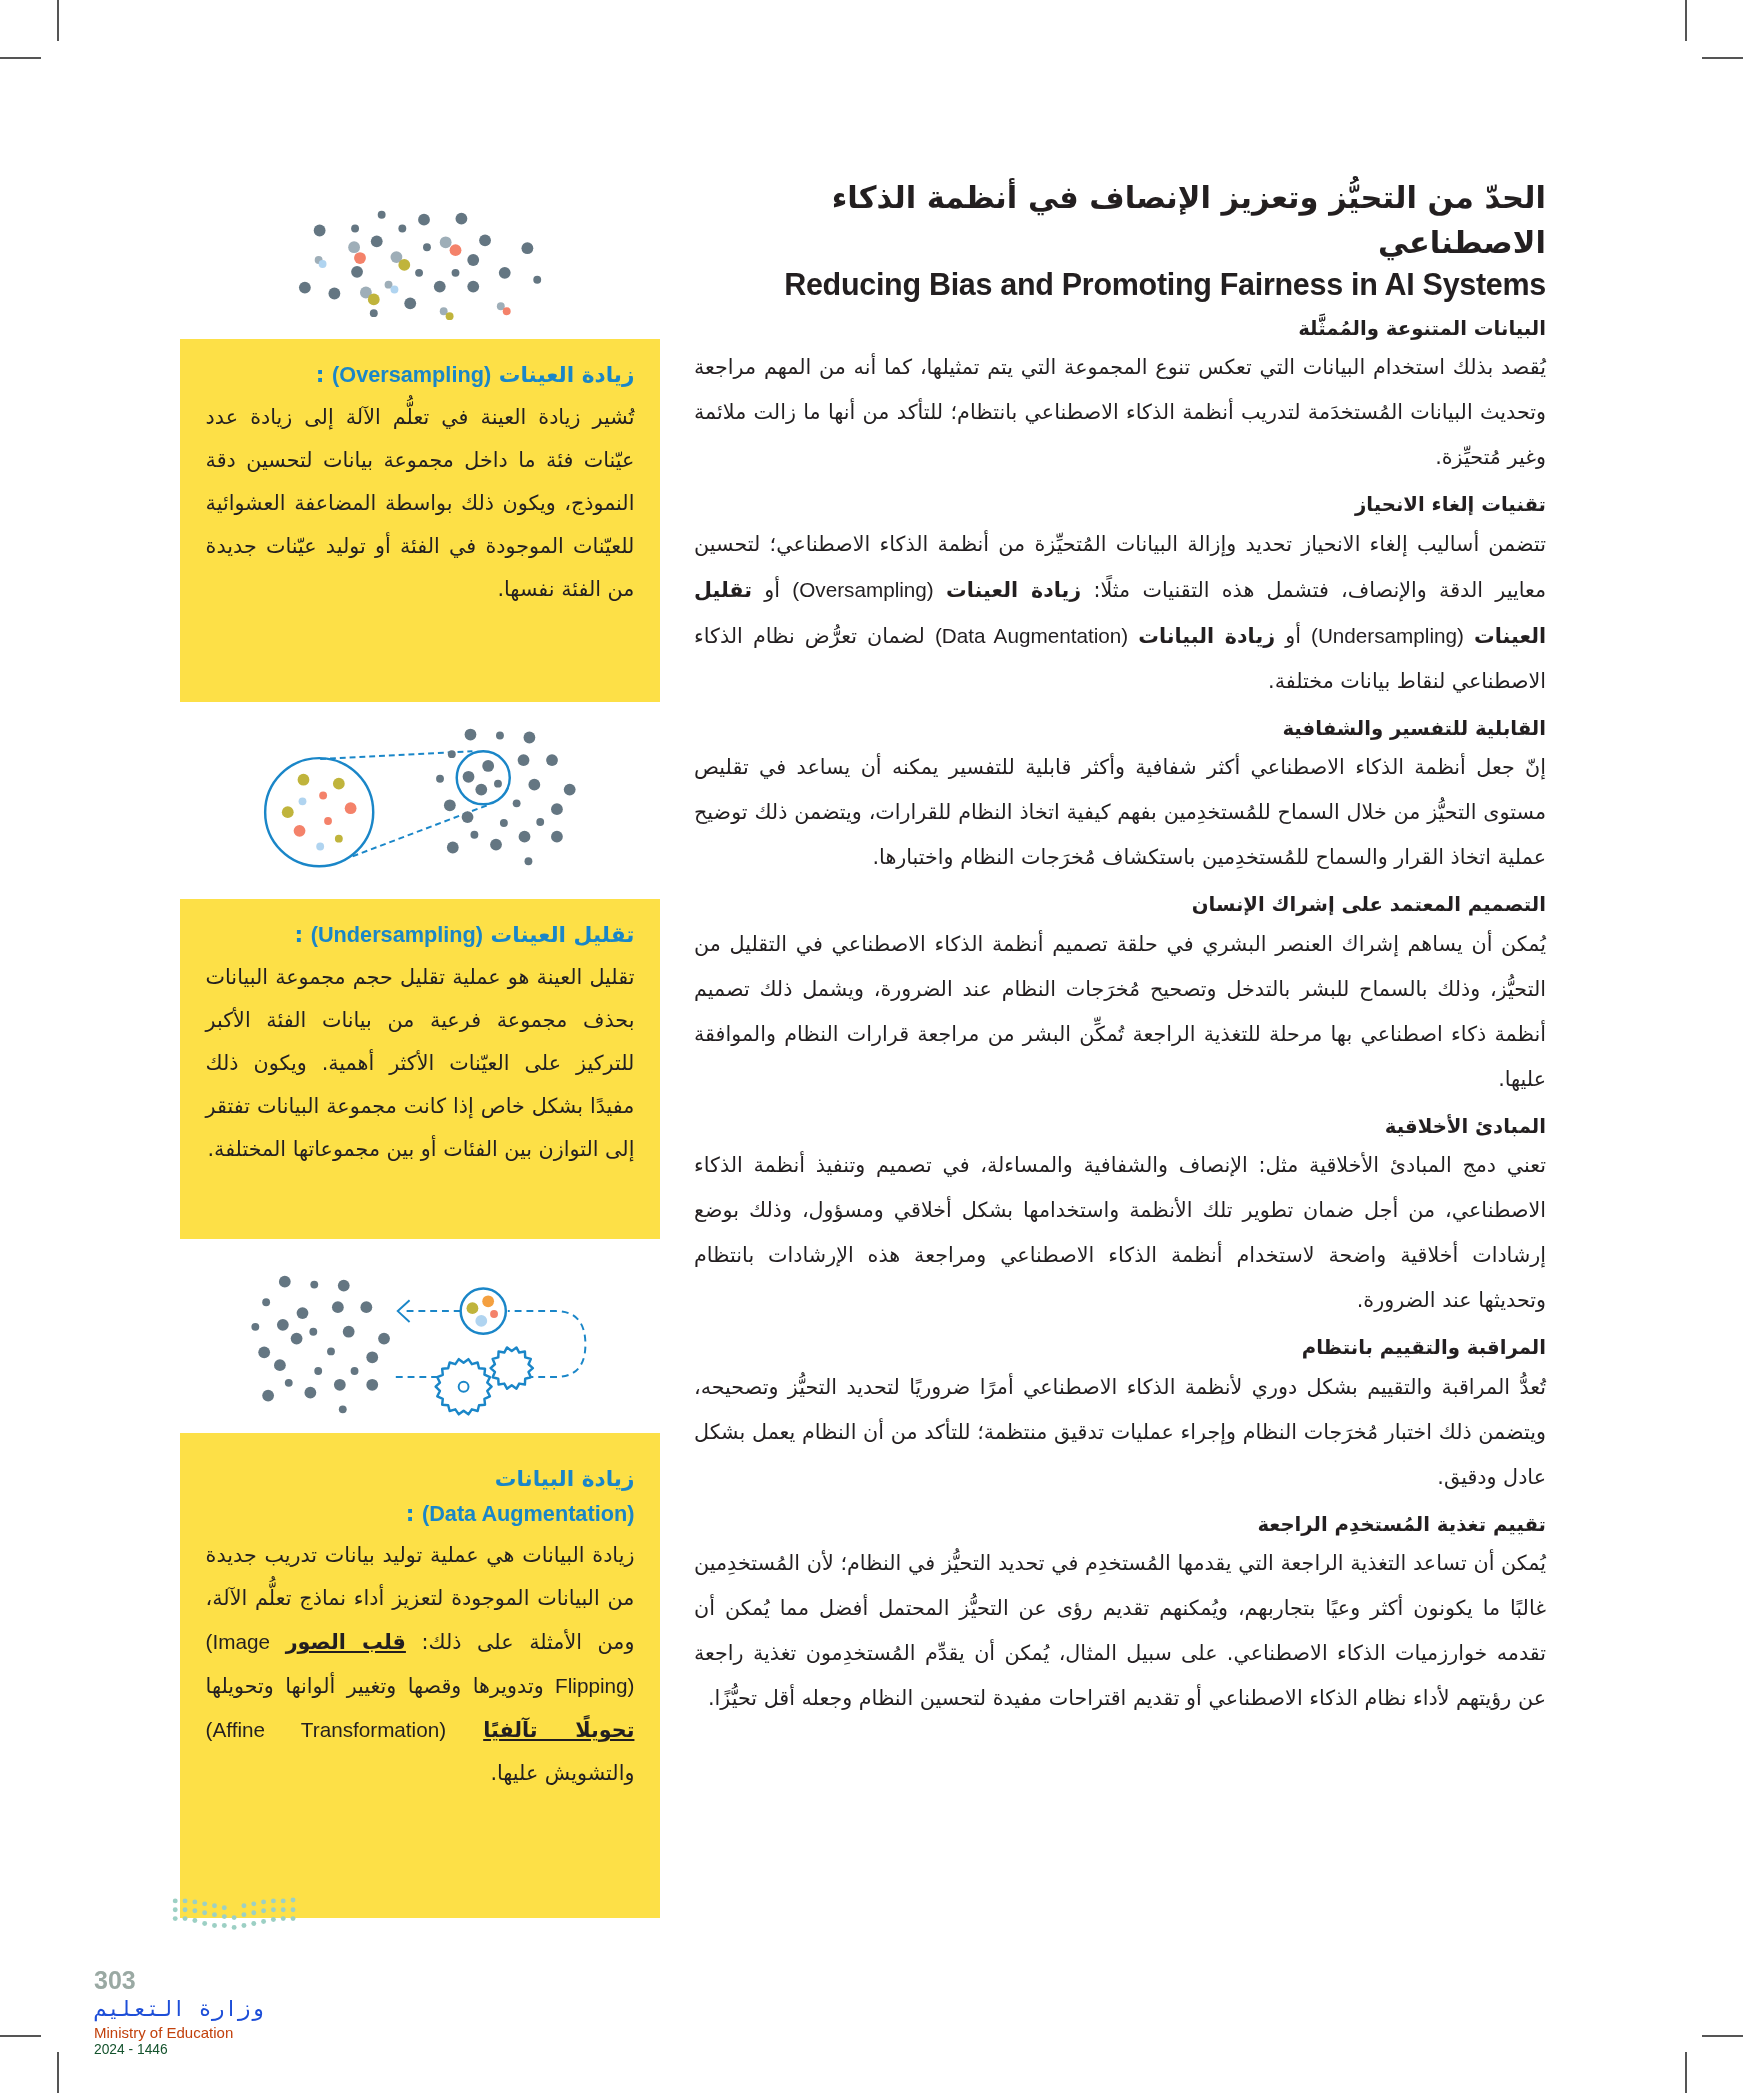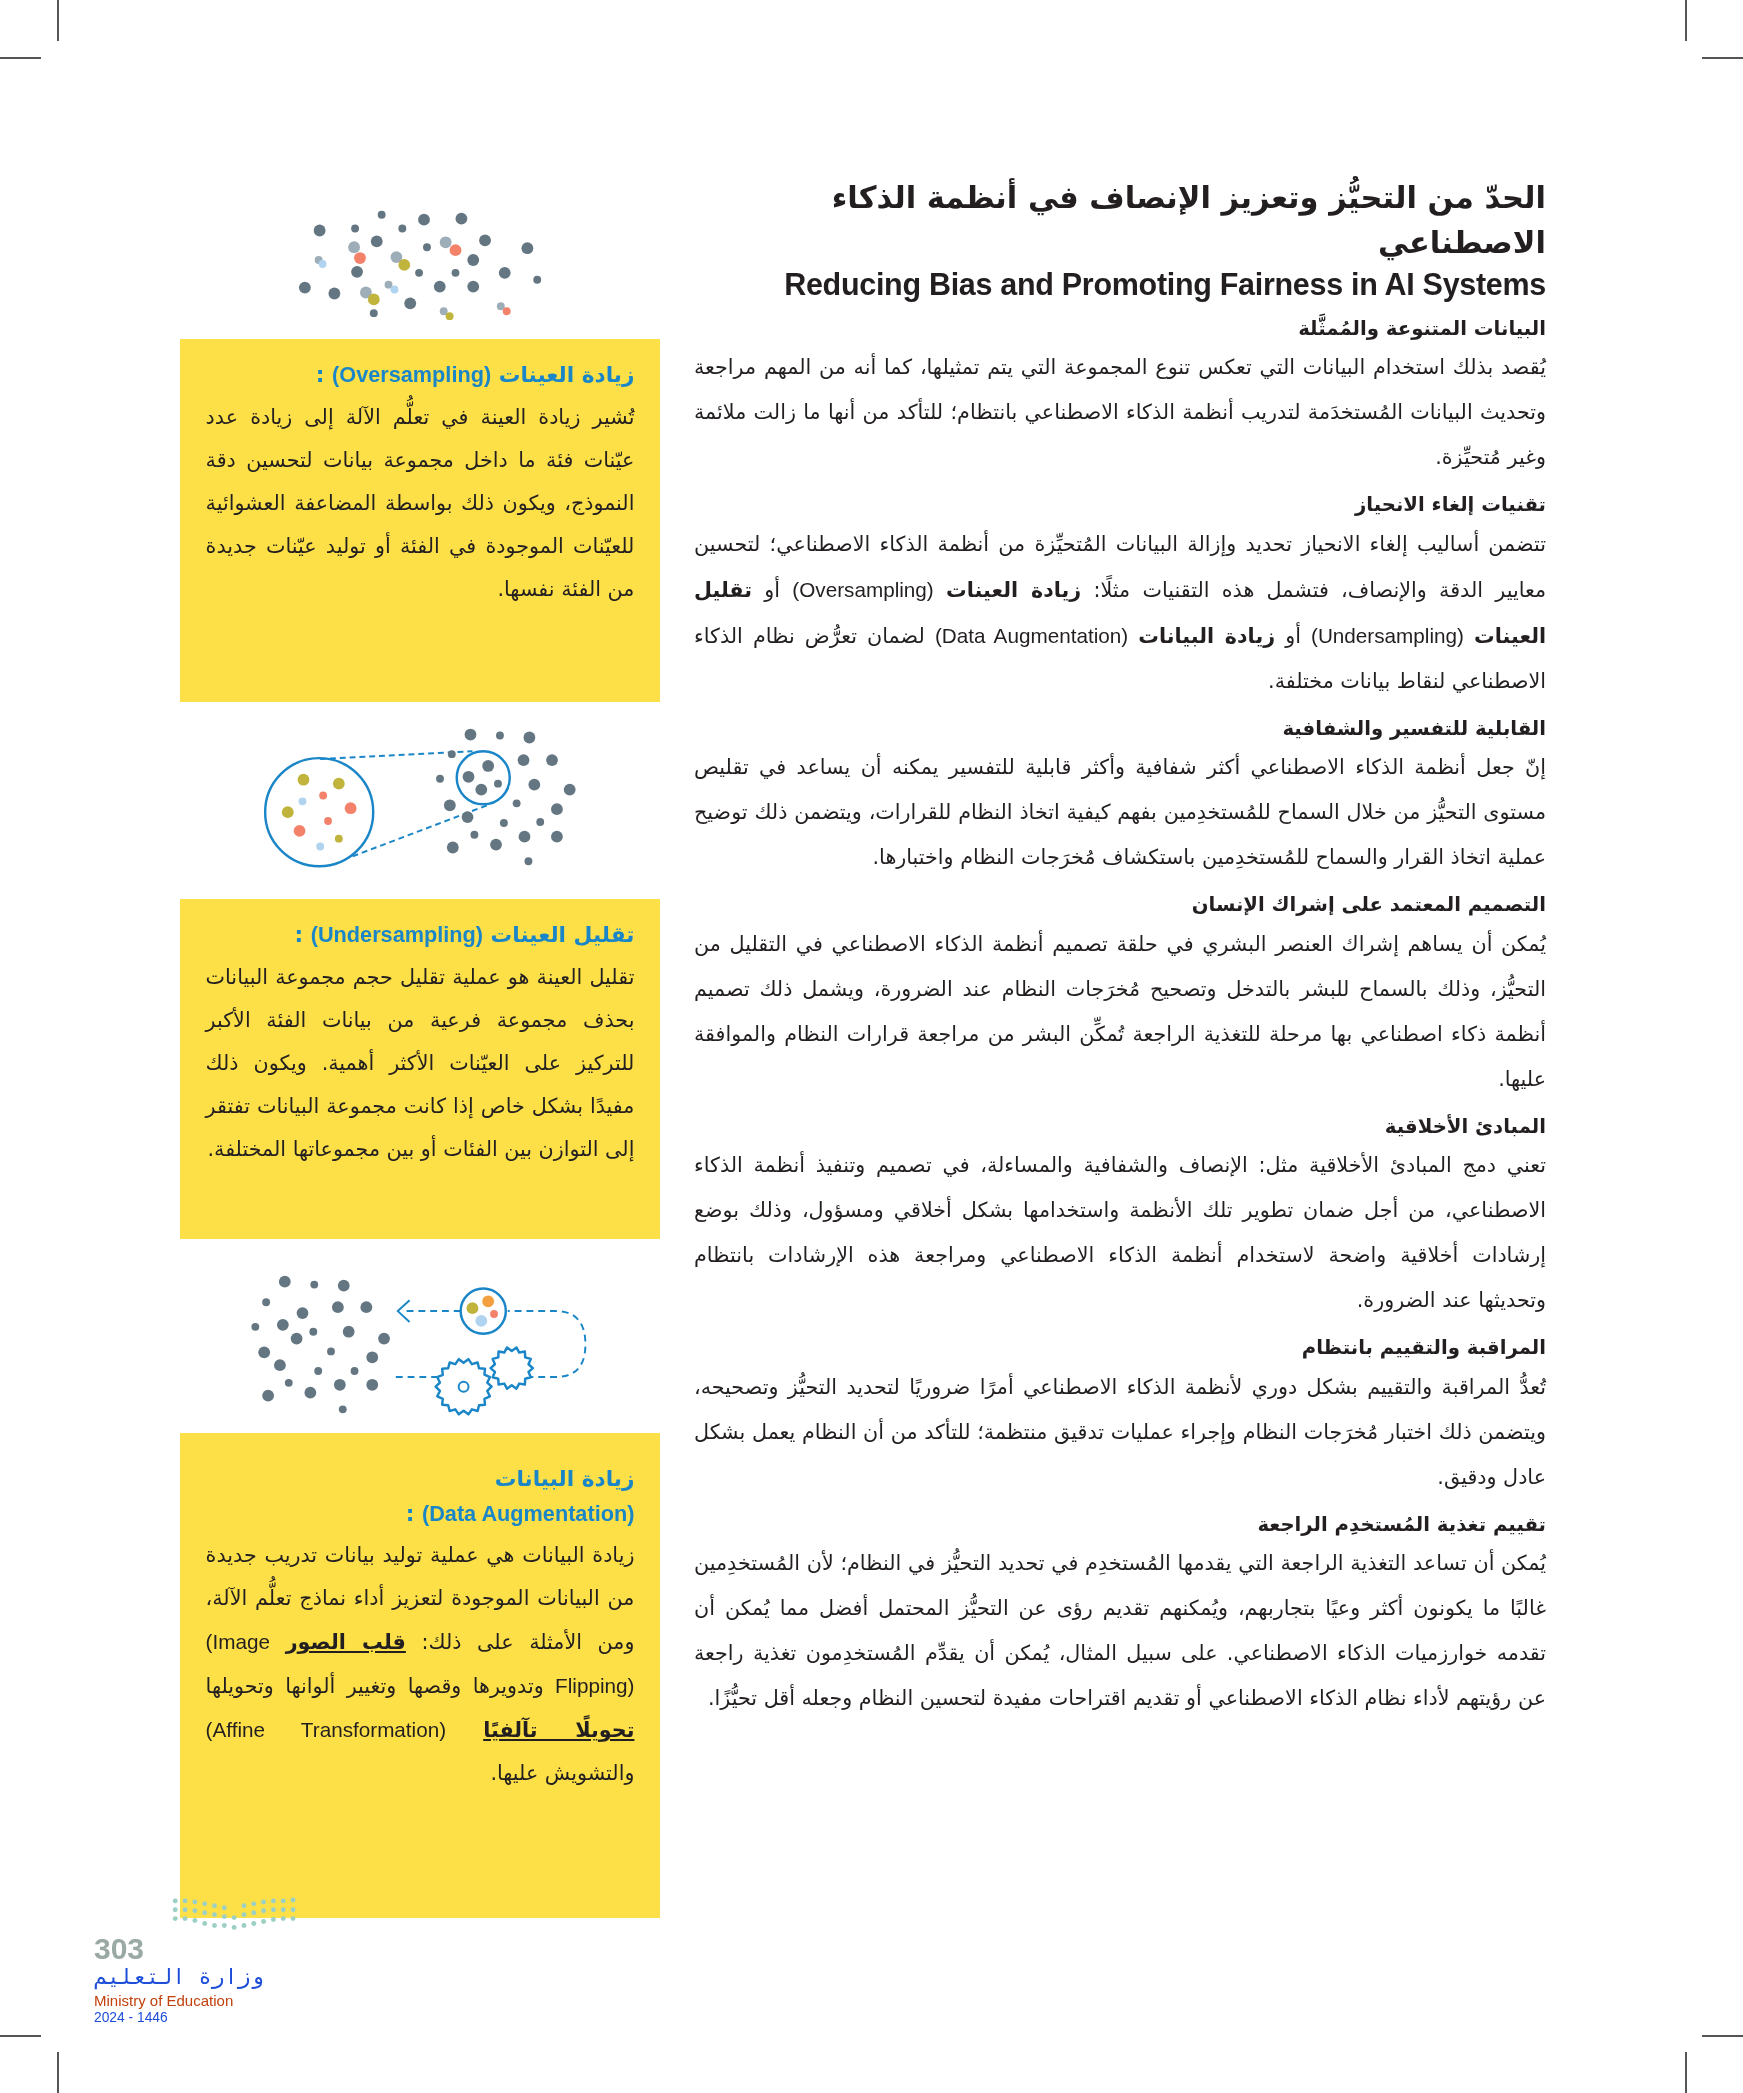--- a/index.html
+++ b/index.html
@@ -13,24 +13,24 @@
   .sec-p { font-size: 20.7px; line-height: 45px; margin: 0; text-align: justify; text-align-last: right; }
   .sec-p b { font-weight: bold; }
   .en { font-family: "Liberation Sans", sans-serif; unicode-bidi: embed; direction: ltr; }
   .box { position: absolute; left: 180px; width: 480px; background: #fde047; direction: rtl; box-sizing: border-box; padding: 17.7px 25.6px 17.7px 25.6px; }
   .box-h { font-weight: bold; font-size: 21.7px; line-height: 35px; color: #1a86c8; margin: 0; text-align: right; }
   .box-h .en { font-weight: bold; font-family: "Liberation Sans", sans-serif; }
   .box-p { font-size: 20.7px; line-height: 43px; margin: 3.9px 0 0 0; text-align: justify; text-align-last: right; }
   .box-p b { font-weight: bold; text-decoration: underline; }
   .illus { position: absolute; }
   .footer { position: absolute; left: 94px; top: 1931px; width: 197px; }
-  .page-num { font-family: "Liberation Sans", sans-serif; font-weight: bold; font-size: 30px; color: #9aa9a3; line-height: 35px; }
+  .page-num { font-family: "Liberation Sans", sans-serif; font-weight: bold; font-size: 25px; color: #9aa9a3; line-height: 35px; margin-top: 32px; }
   .ministry-ar { font-size: 21.7px; color: #1d4ed8; line-height: 25.6px; font-family: Liberation Mono, monospace; }
   .ministry-en { font-family: "Liberation Sans", sans-serif; font-size: 15px; color: #c2410c; line-height: 17.7px; }
-  .ministry-yr { font-family: "Liberation Sans", sans-serif; font-size: 13.8px; color: #1d4ed8; line-height: 17.7px; }
+  .ministry-yr { font-family: "Liberation Sans", sans-serif; font-size: 13.8px; color: #14532d; line-height: 17.7px; }
 </style>
 </head>
 <body>
 
 <div class="crop" style="left:57px;top:0;width:2px;height:41px;"></div>
 <div class="crop" style="left:0;top:57px;width:41px;height:2px;"></div>
 <div class="crop" style="left:1685px;top:0;width:2px;height:41px;"></div>
 <div class="crop" style="left:1702px;top:57px;width:41px;height:2px;"></div>
 <div class="crop" style="left:57px;top:2052px;width:2px;height:41px;"></div>
 <div class="crop" style="left:0;top:2035px;width:41px;height:2px;"></div>

